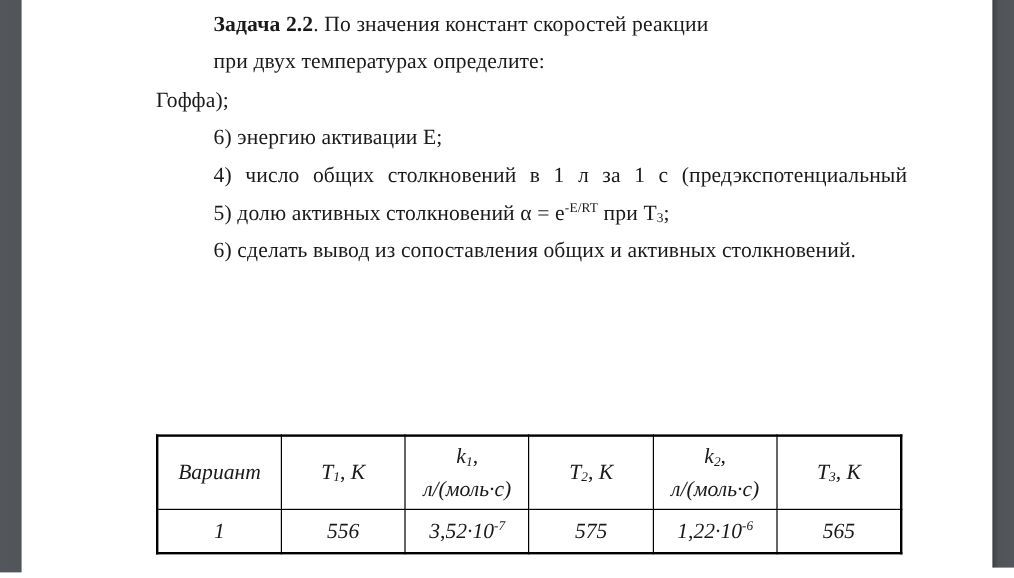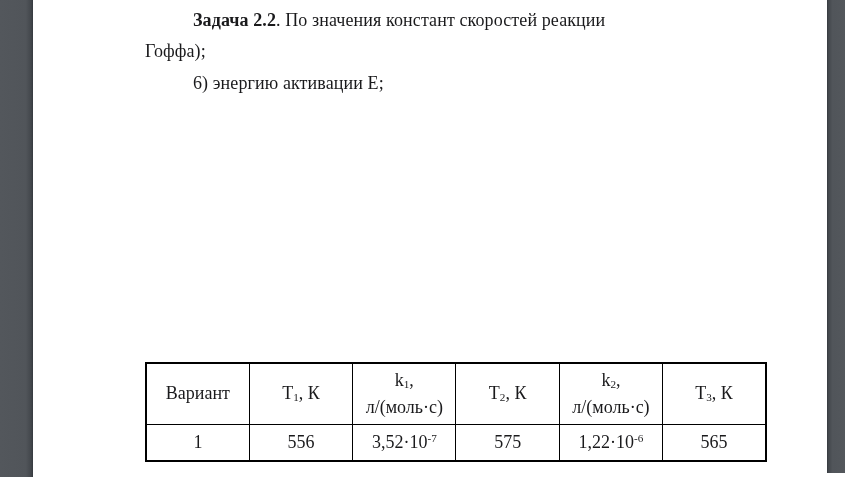--- a/index.html
+++ b/index.html
@@ -16,21 +16,21 @@
   }
   .stripe-left {
     left: 0; width: 33px; height: 477px;
     background: linear-gradient(to right, #53575c 0%, #51555a 78%, #43474c 94%, #35393e 100%);
   }
   .stripe-right {
     left: 827px; width: 18px; height: 473px;
     background: linear-gradient(to left, #53575c 0%, #51555a 70%, #43474c 92%, #35393e 100%);
   }
   .page {
-    position: absolute; left: 33px; top: 0;
+    position: absolute; left: 18px; top: 0;
     width: 740px; height: 482px;
     background: #ffffff;
   }
   .text-block {
     position: absolute; left: 112px; top: 5px;
     width: 626px;
     font-size: 18px;
     line-height: 31.4px;
     color: #1a1a1c;
     letter-spacing: 0.1px;
@@ -46,41 +46,46 @@
     font-size: 0.62em; line-height: 0; vertical-align: 0.55em;
   }
   .vtable {
     position: absolute; left: 112px; top: 362px;
     width: 622px;
     border-collapse: collapse;
     table-layout: fixed;
     font-size: 18px;
     color: #1a1a1c;
     border: 2px solid #000;
+    font-style: italic;
   }
   .vtable td {
     border: 1.5px solid #000;
     text-align: center;
     vertical-align: middle;
     padding: 0 4px;
   }
   .vtable tr.hdr td { height: 61px; line-height: 27px; }
   .vtable tr.data td { height: 37px; }
 </style>
 </head>
 <body>
 
 <div class="stripe stripe-left"></div>
 <div class="stripe stripe-right"></div>
 
 <div class="page">
   <div class="text-block" id="text-block">
       <div class="line indent"><span class="b">Задача 2.2</span><span>. По значения констант скоростей реакции</span></div>
+      <div class="line indent"><span>при двух температурах определите:</span></div>
       <div class="line"><span>Гоффа);</span></div>
       <div class="line indent"><span>6) энергию активации Е;</span></div>
+      <div class="line indent j"><span>4) число общих столкновений в 1 л за 1 с (предэкспотенциальный</span></div>
+      <div class="line indent"><span>5) долю активных столкновений α = e</span><sup>-E/RT</sup><span> при Т</span><sub>3</sub><span>;</span></div>
+      <div class="line indent"><span>6) сделать вывод из сопоставления общих и активных столкновений.</span></div>
     </div>
 
   <table class="vtable">
     <tbody>
       <tr class="hdr" id="table-header-row">
           <td><span>Вариант</span></td>
           <td><span>Т</span><sub>1</sub><span>, К</span></td>
           <td><span>k</span><sub>1</sub><span>,</span><br><span>л/(моль·с)</span></td>
           <td><span>Т</span><sub>2</sub><span>, К</span></td>
           <td><span>k</span><sub>2</sub><span>,</span><br><span>л/(моль·с)</span></td>

